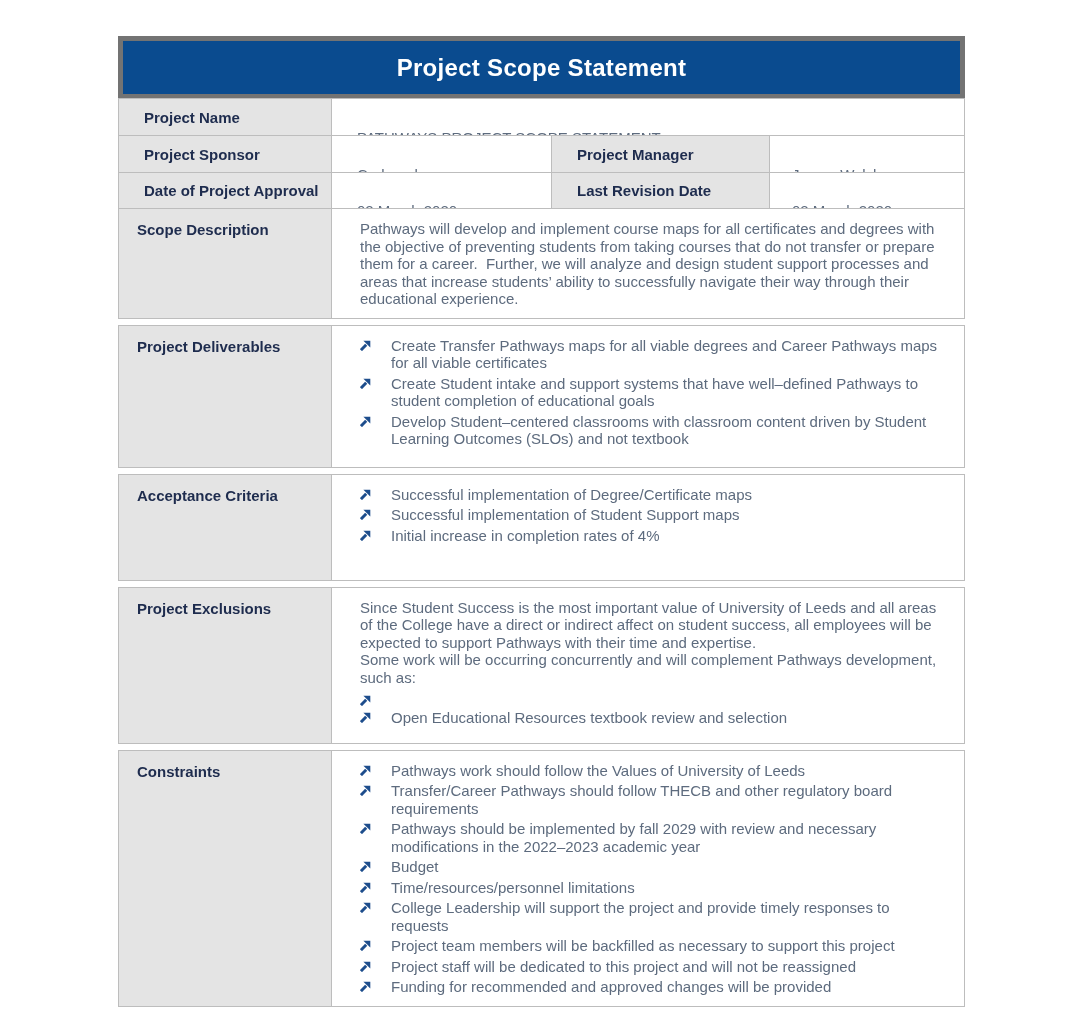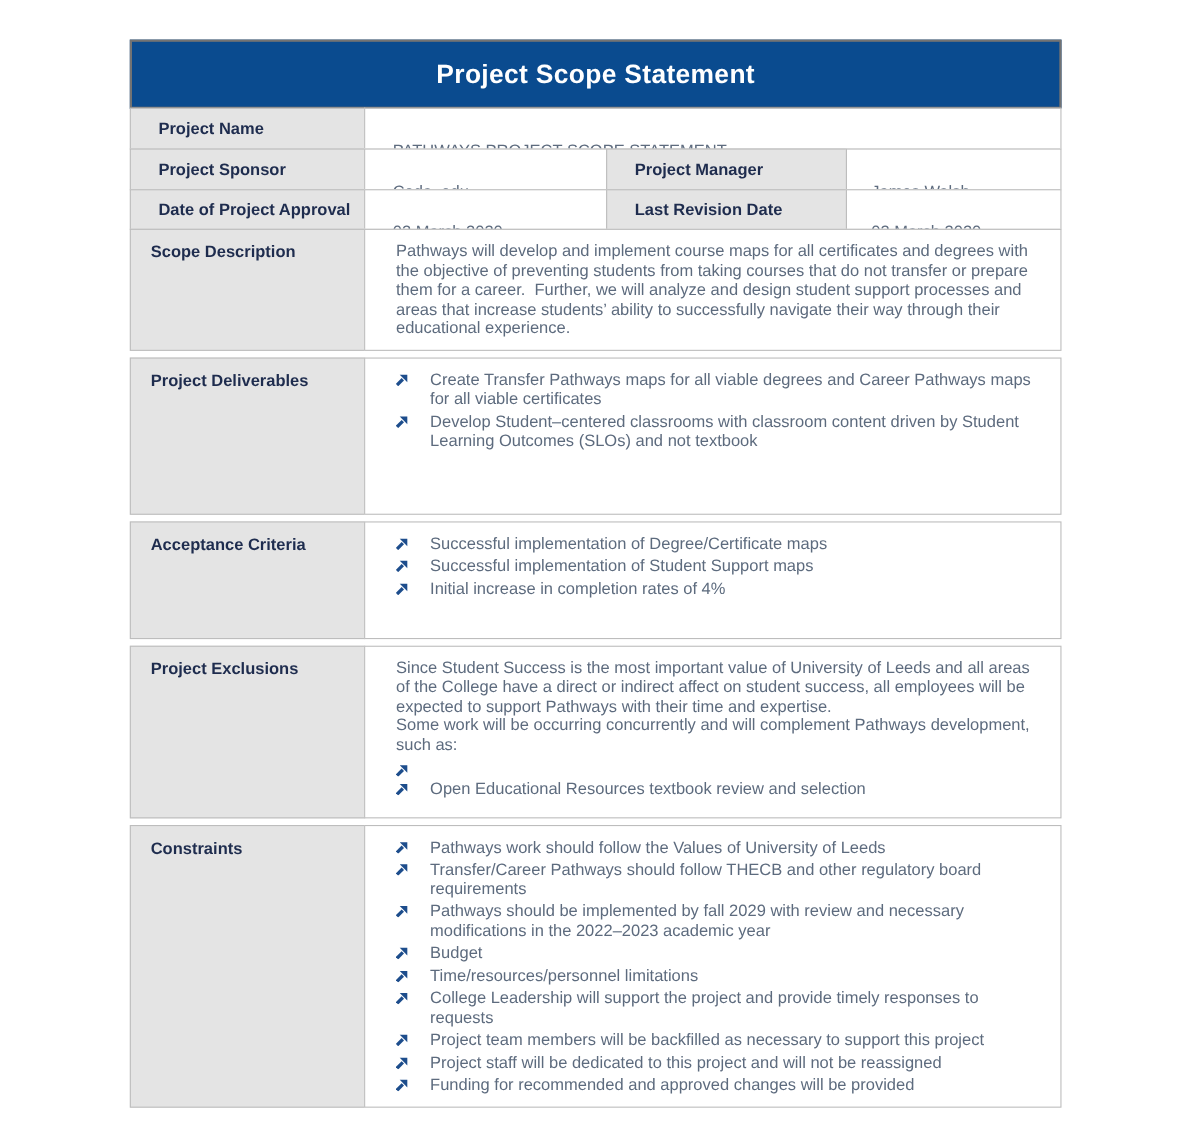--- a/index.html
+++ b/index.html
@@ -2,21 +2,21 @@
 <html><head>
 <meta charset="utf-8">
 <style>
   * { box-sizing: border-box; }
   html, body { margin: 0; padding: 0; background: #ffffff; }
   body { font-family: "Liberation Sans", sans-serif; }
   .page { position: relative; width: 1080px; height: 1028px; background: #ffffff; overflow: hidden; }
   .doc { position: absolute; left: 118px; top: 36px; width: 847px; }
 
   .titlebar {
-    height: 63px; background: #0a4b8f; border: 2px solid #737373;
+    height: 63px; background: #0a4b8f; border: 5px solid #737373;
     display: flex; align-items: center; justify-content: center;
   }
   .title-text { color: #ffffff; font-size: 24px; font-weight: bold; letter-spacing: 0.3px; }
 
   .row { display: flex; }
   .joined { margin-top: -1px; }
   .gap { margin-top: 6px; }
 
   .cell { border: 1px solid #bdbdbd; background: #ffffff; }
   .cell + .cell { margin-left: -1px; }
@@ -115,20 +115,27 @@
         <ul class="bullets">
 
             <li>
               <svg class="arrow-icon" width="11" height="11" viewBox="0 0 11 11" aria-hidden="true">
                 <path d="M0.9 10.1 L6.2 4.8" stroke="#1d4d8c" stroke-width="3" fill="none"></path>
                 <path d="M3.4 0.7 L10.3 0.7 L10.3 7.6 Z" fill="#1d4d8c"></path>
               </svg>
               <span>Create Transfer Pathways maps for all viable degrees and Career Pathways maps for all viable certificates</span>
             </li>
 
+            <li>
+              <svg class="arrow-icon" width="11" height="11" viewBox="0 0 11 11" aria-hidden="true">
+                <path d="M0.9 10.1 L6.2 4.8" stroke="#1d4d8c" stroke-width="3" fill="none"></path>
+                <path d="M3.4 0.7 L10.3 0.7 L10.3 7.6 Z" fill="#1d4d8c"></path>
+              </svg>
+              <span>Create Student intake and support systems that have well–defined Pathways to student completion of educational goals</span>
+            </li>
 
             <li>
               <svg class="arrow-icon" width="11" height="11" viewBox="0 0 11 11" aria-hidden="true">
                 <path d="M0.9 10.1 L6.2 4.8" stroke="#1d4d8c" stroke-width="3" fill="none"></path>
                 <path d="M3.4 0.7 L10.3 0.7 L10.3 7.6 Z" fill="#1d4d8c"></path>
               </svg>
               <span>Develop Student–centered classrooms with classroom content driven by Student Learning Outcomes (SLOs) and not textbook</span>
             </li>
           </ul>
       </div>

